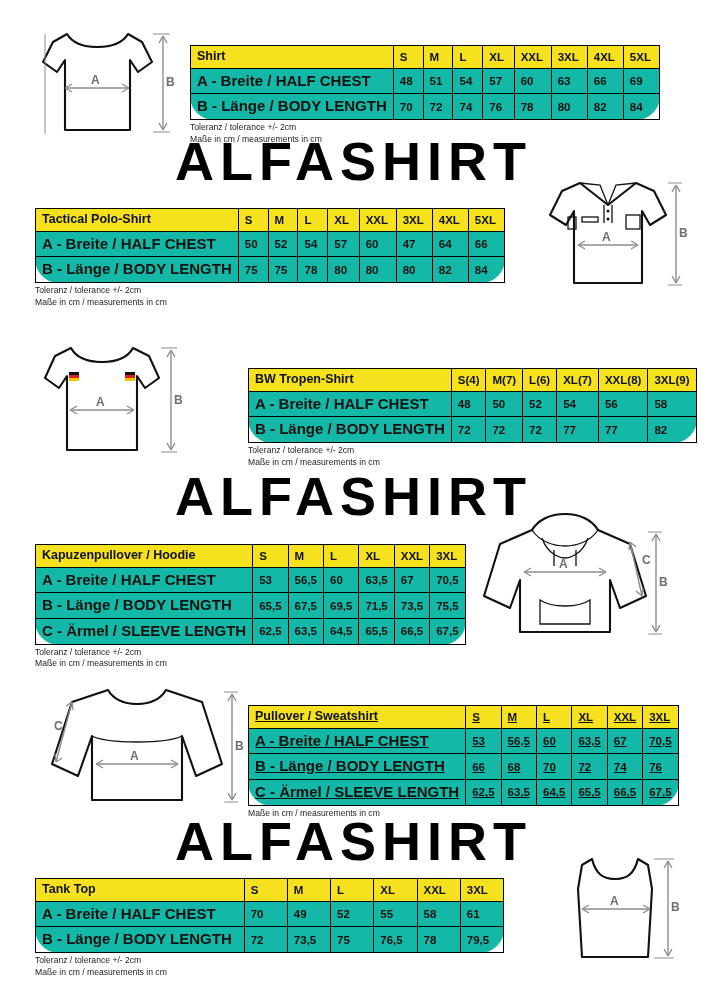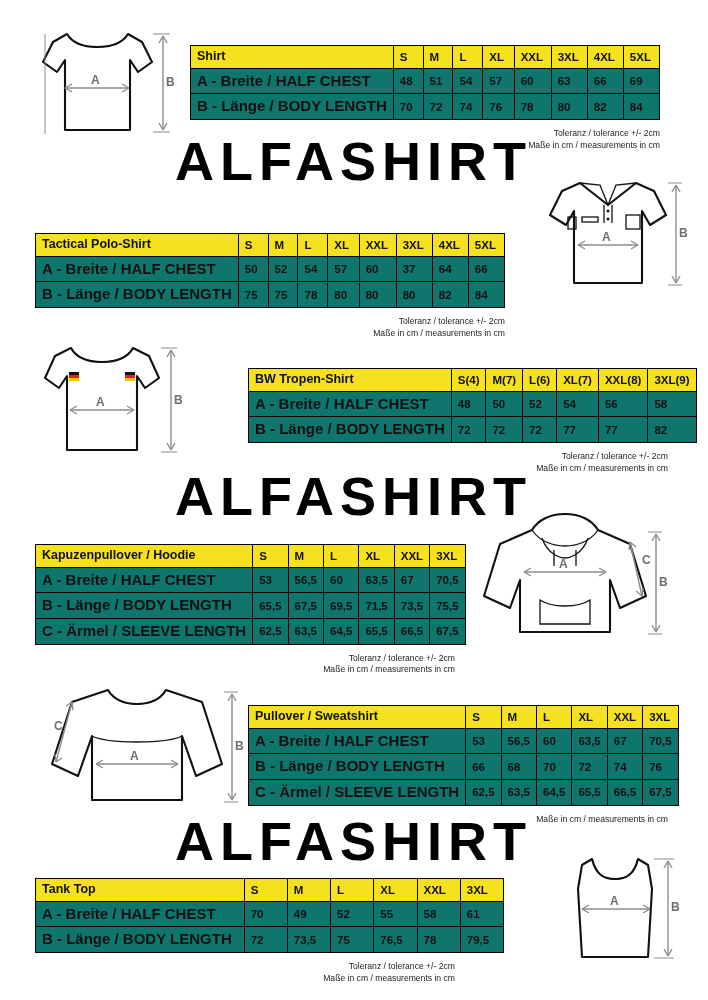--- a/index.html
+++ b/index.html
@@ -25,21 +25,22 @@
     white-space: nowrap;
     z-index: 0;
     user-select: none;
   }
 
   .block { position: absolute; z-index: 2; }
 
   table.sizetable {
     border-collapse: collapse;
     font-size: 11.5px;
-    background: #0f766e;
+    background: #14b8a6;
+    border-radius: 24px;
   }
   table.sizetable td, table.sizetable th {
     border: 1px solid #000;
     padding: 3px 6px;
     text-align: left;
     font-weight: bold;
     white-space: nowrap;
     line-height: 1.25;
   }
   table.sizetable thead td, table.sizetable thead th {
@@ -59,23 +60,22 @@
     width: 42px;
   }
   table.sizetable thead td.hdr {
     text-align: left;
     width: 42px;
   }
 
   .note {
     font-size: 8.6px;
     color: #222;
-    text-align: right;
     line-height: 1.35;
-    margin-top: 8px;
+    margin-top: 2px;
     font-family: "Liberation Sans", sans-serif;
   }
 
   .figure { position: absolute; z-index: 2; }
 
   svg { display: block; overflow: visible; }
   .grm { stroke: #111; stroke-width: 2.1; fill: #fff; stroke-linejoin: round; stroke-linecap: round; }
   .gline { stroke: #8d8d8d; stroke-width: 1; fill: none; }
   .arrow { stroke: #8d8d8d; stroke-width: 1.4; fill: none; }
   .glabel { fill: #6f6f6f; font-size: 12px; font-family: "Liberation Sans", sans-serif; font-weight: bold; }
@@ -146,21 +146,21 @@
       </tr>
     </tbody>
   </table>
   <div class="note">
     <div>Toleranz / tolerance +/- 2cm</div>
     <div>Maße in cm / measurements in cm</div>
   </div>
 </div>
 
 <div class="block" style="left:35px; top:208px; width:470px;">
-  <table class="sizetable" style="width:470px;margin-top:25px;">
+  <table class="sizetable" style="width:470px;">
     <thead>
       <tr>
         <td class="title" style="width:186px;">Tactical Polo-Shirt</td>
         <td class="hdr">S</td>
         <td class="hdr">M</td>
         <td class="hdr">L</td>
         <td class="hdr">XL</td>
         <td class="hdr">XXL</td>
         <td class="hdr">3XL</td>
         <td class="hdr">4XL</td>
@@ -168,21 +168,21 @@
       </tr>
     </thead>
     <tbody>
       <tr>
         <td class="rowlabel">A -  Breite / HALF CHEST</td>
         <td class="val">50</td>
         <td class="val">52</td>
         <td class="val">54</td>
         <td class="val">57</td>
         <td class="val">60</td>
-        <td class="val">37</td>
+        <td class="val">47</td>
         <td class="val">64</td>
         <td class="val">66</td>
       </tr>
       <tr>
         <td class="rowlabel">B -  Länge / BODY LENGTH</td>
         <td class="val">75</td>
         <td class="val">75</td>
         <td class="val">78</td>
         <td class="val">80</td>
         <td class="val">80</td>
@@ -375,21 +375,21 @@
       <line x1="42" y1="30" x2="26" y2="90"></line>
       <path d="M42 30 l-6 4 M42 30 l1 8 M26 90 l6 -4 M26 90 l-1 -8"></path>
     </g>
     <text class="glabel" x="100" y="88">A</text>
     <text class="glabel" x="205" y="78">B</text>
     <text class="glabel" x="24" y="58">C</text>
   </svg>
 </div>
 
 <div class="block" style="left:248px; top:705px; width:420px;">
-  <table class="sizetable" style="width:342px;">
+  <table class="sizetable" style="width:342px;text-decoration:underline;">
     <thead>
       <tr>
         <td class="title" style="width:186px;">Pullover / Sweatshirt</td>
         <td class="hdr">S</td>
         <td class="hdr">M</td>
         <td class="hdr">L</td>
         <td class="hdr">XL</td>
         <td class="hdr">XXL</td>
         <td class="hdr">3XL</td>
       </tr>

